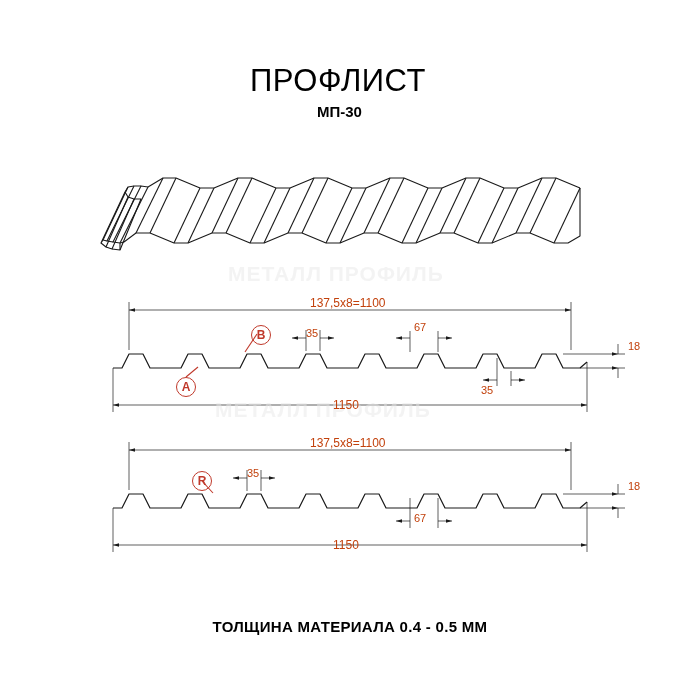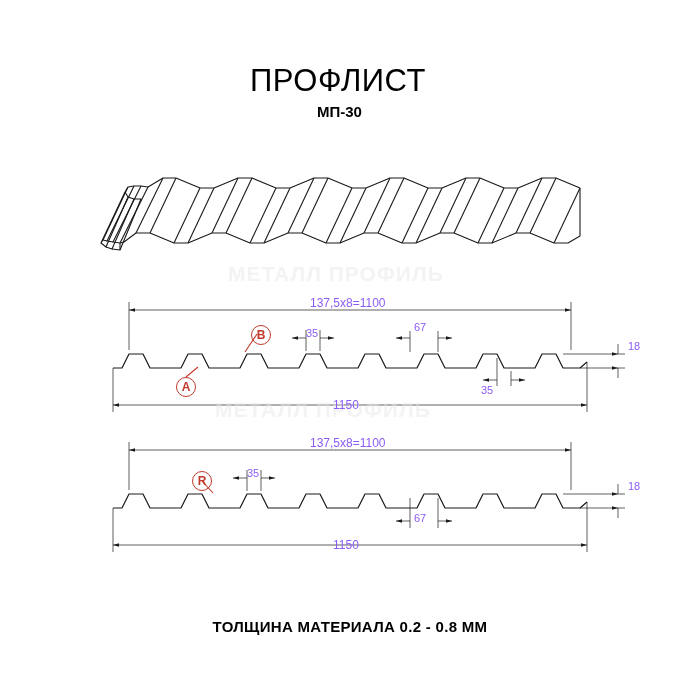--- a/index.html
+++ b/index.html
@@ -48,21 +48,21 @@
     width: 700px;
     text-align: center;
     font-size: 15px;
     font-weight: bold;
     letter-spacing: 0.3px;
     color: #000;
   }
   .dimtext {
     position: absolute;
     font-size: 11px;
-    color: #8b5cf6;
+    color: #c2410c;
     white-space: nowrap;
   }
   .dimtext.big {
     font-size: 12px;
   }
   .callout {
     position: absolute;
     width: 20px;
     height: 20px;
     border: 1.4px solid #c0392b;
@@ -244,13 +244,13 @@
 <div class="callout" style="left:251px; top:325px;">B</div>
 
 <div class="dimtext big" style="left:310px; top:436px;">137,5х8=1100</div>
 <div class="dimtext big" style="left:333px; top:538px;">1150</div>
 <div class="dimtext" style="left:247px; top:467px;">35</div>
 <div class="dimtext" style="left:414px; top:512px;">67</div>
 <div class="dimtext" style="left:628px; top:480px;">18</div>
 
 <div class="callout" style="left:192px; top:471px;">R</div>
 
-<div class="footer-note">ТОЛЩИНА МАТЕРИАЛА 0.2 - 0.8 ММ</div>
+<div class="footer-note">ТОЛЩИНА МАТЕРИАЛА 0.4 - 0.5 ММ</div>
 
 </body></html>

